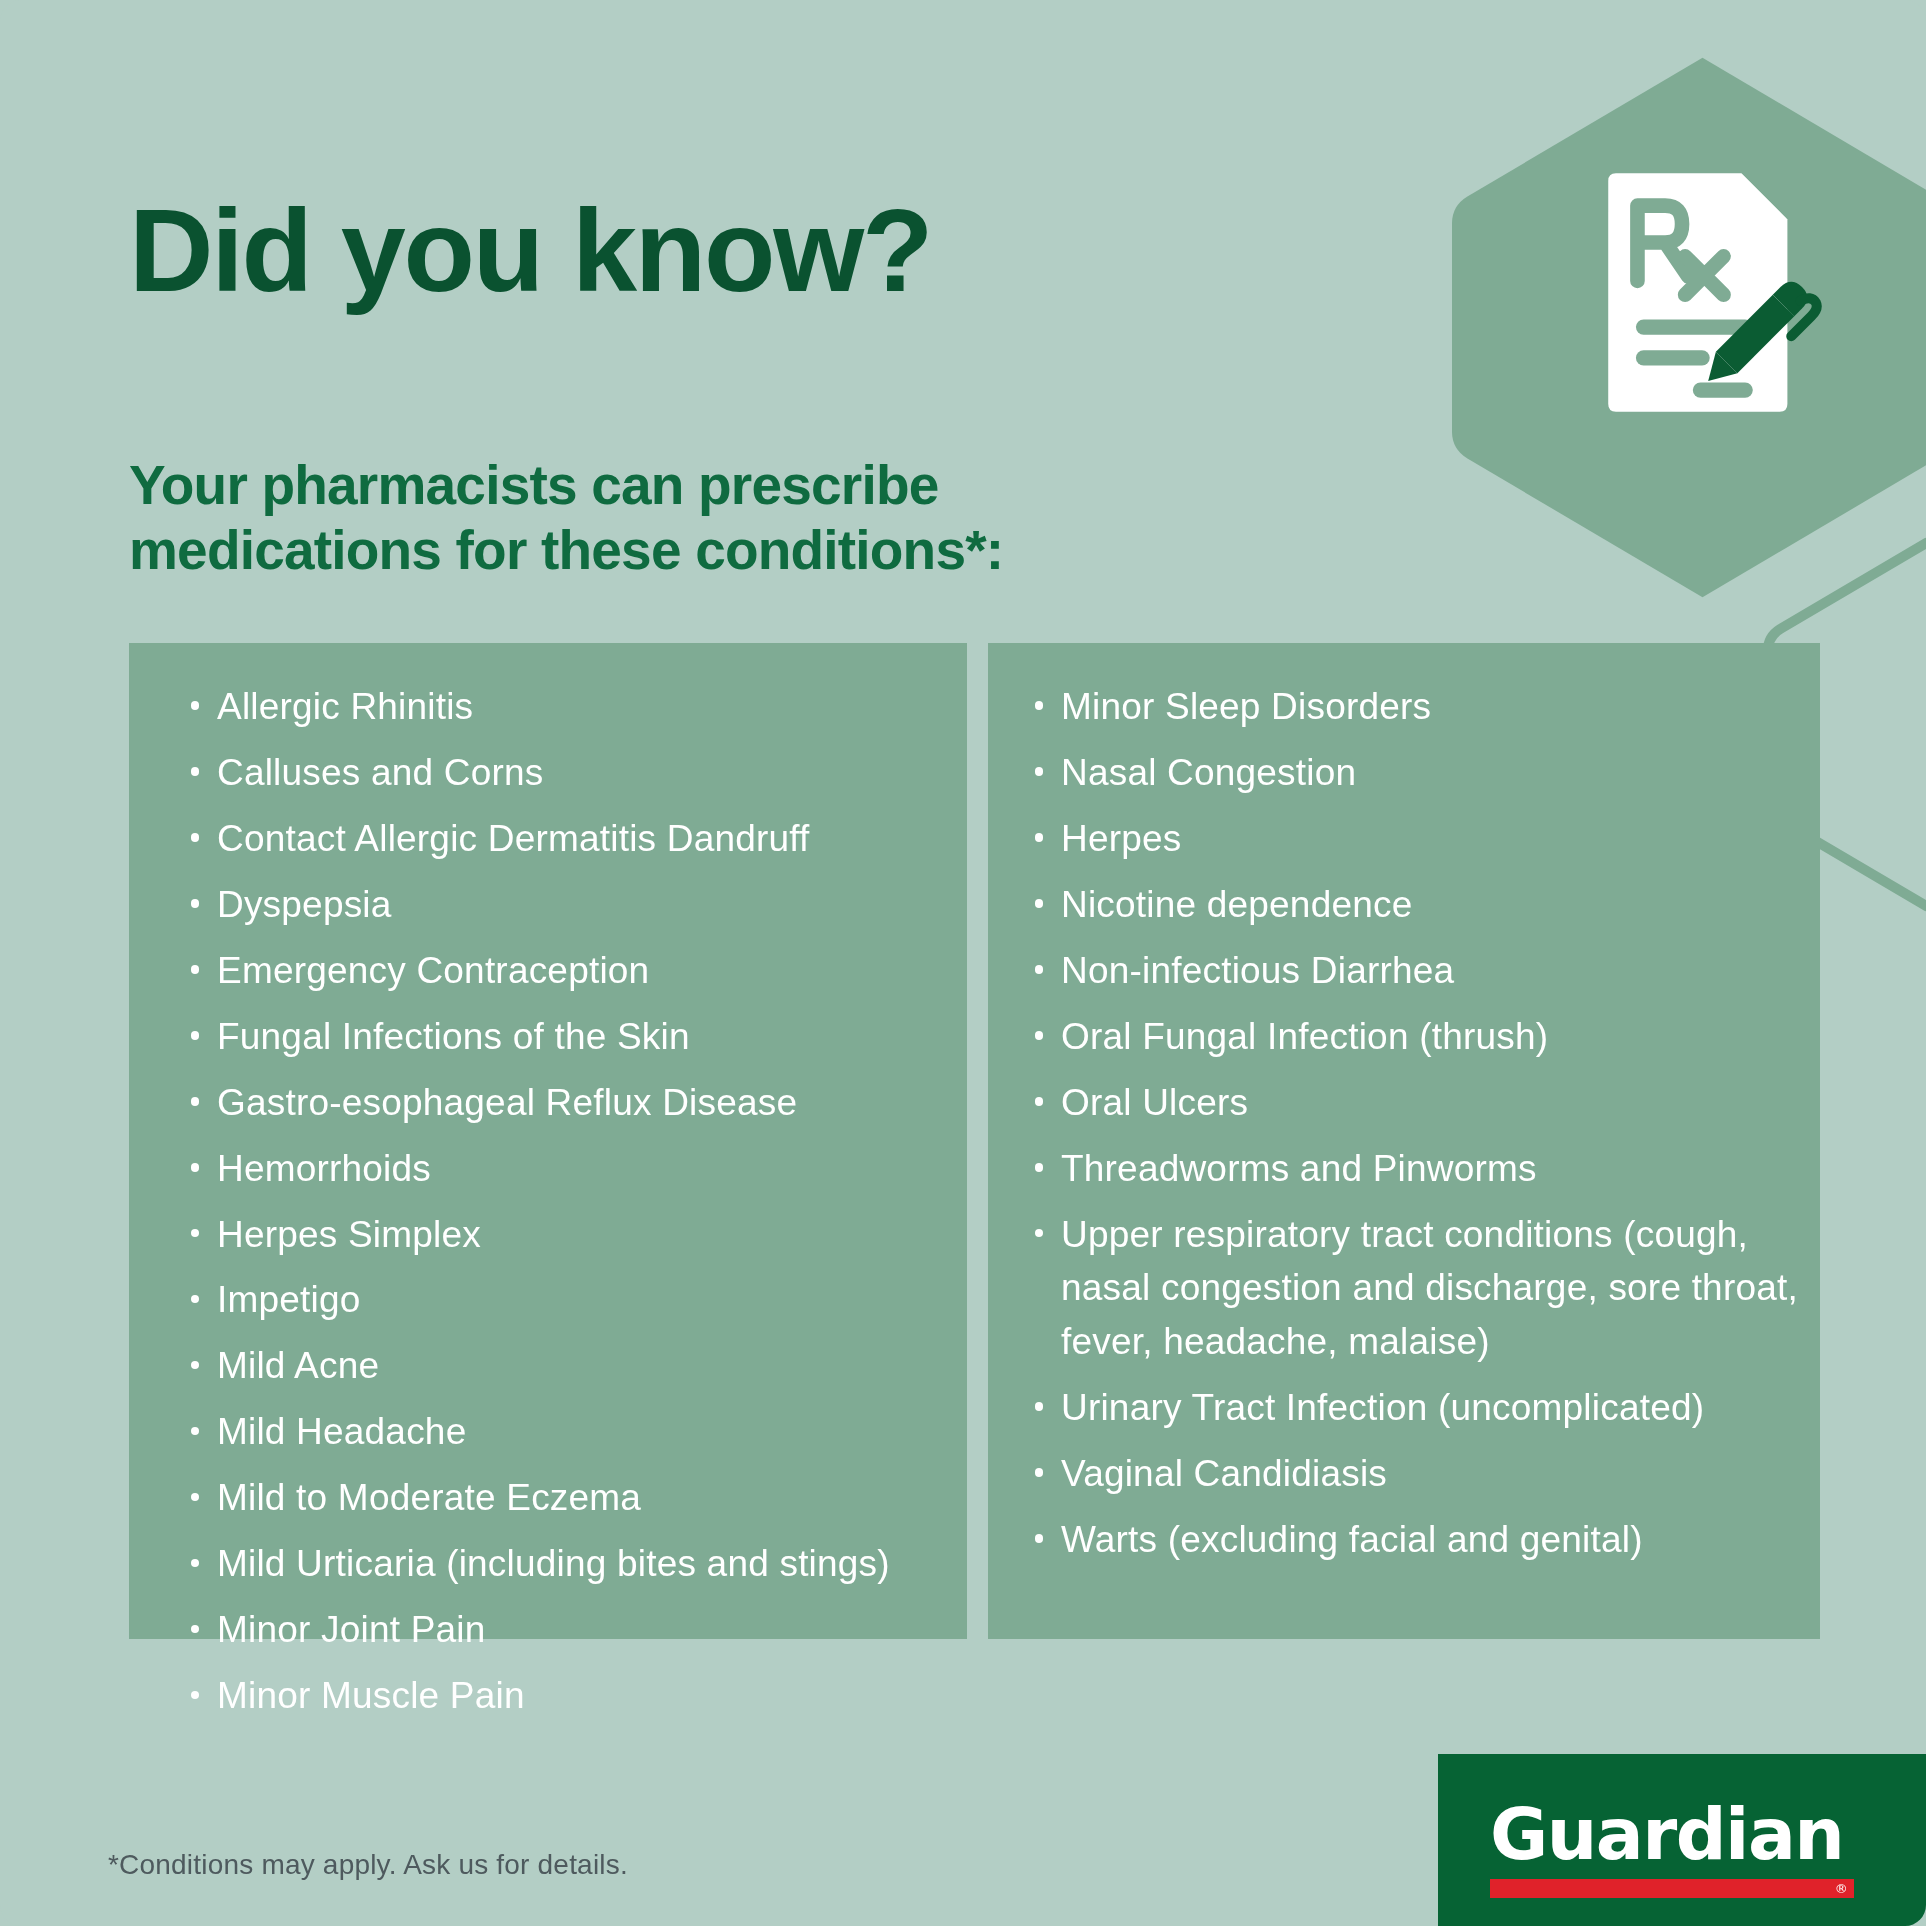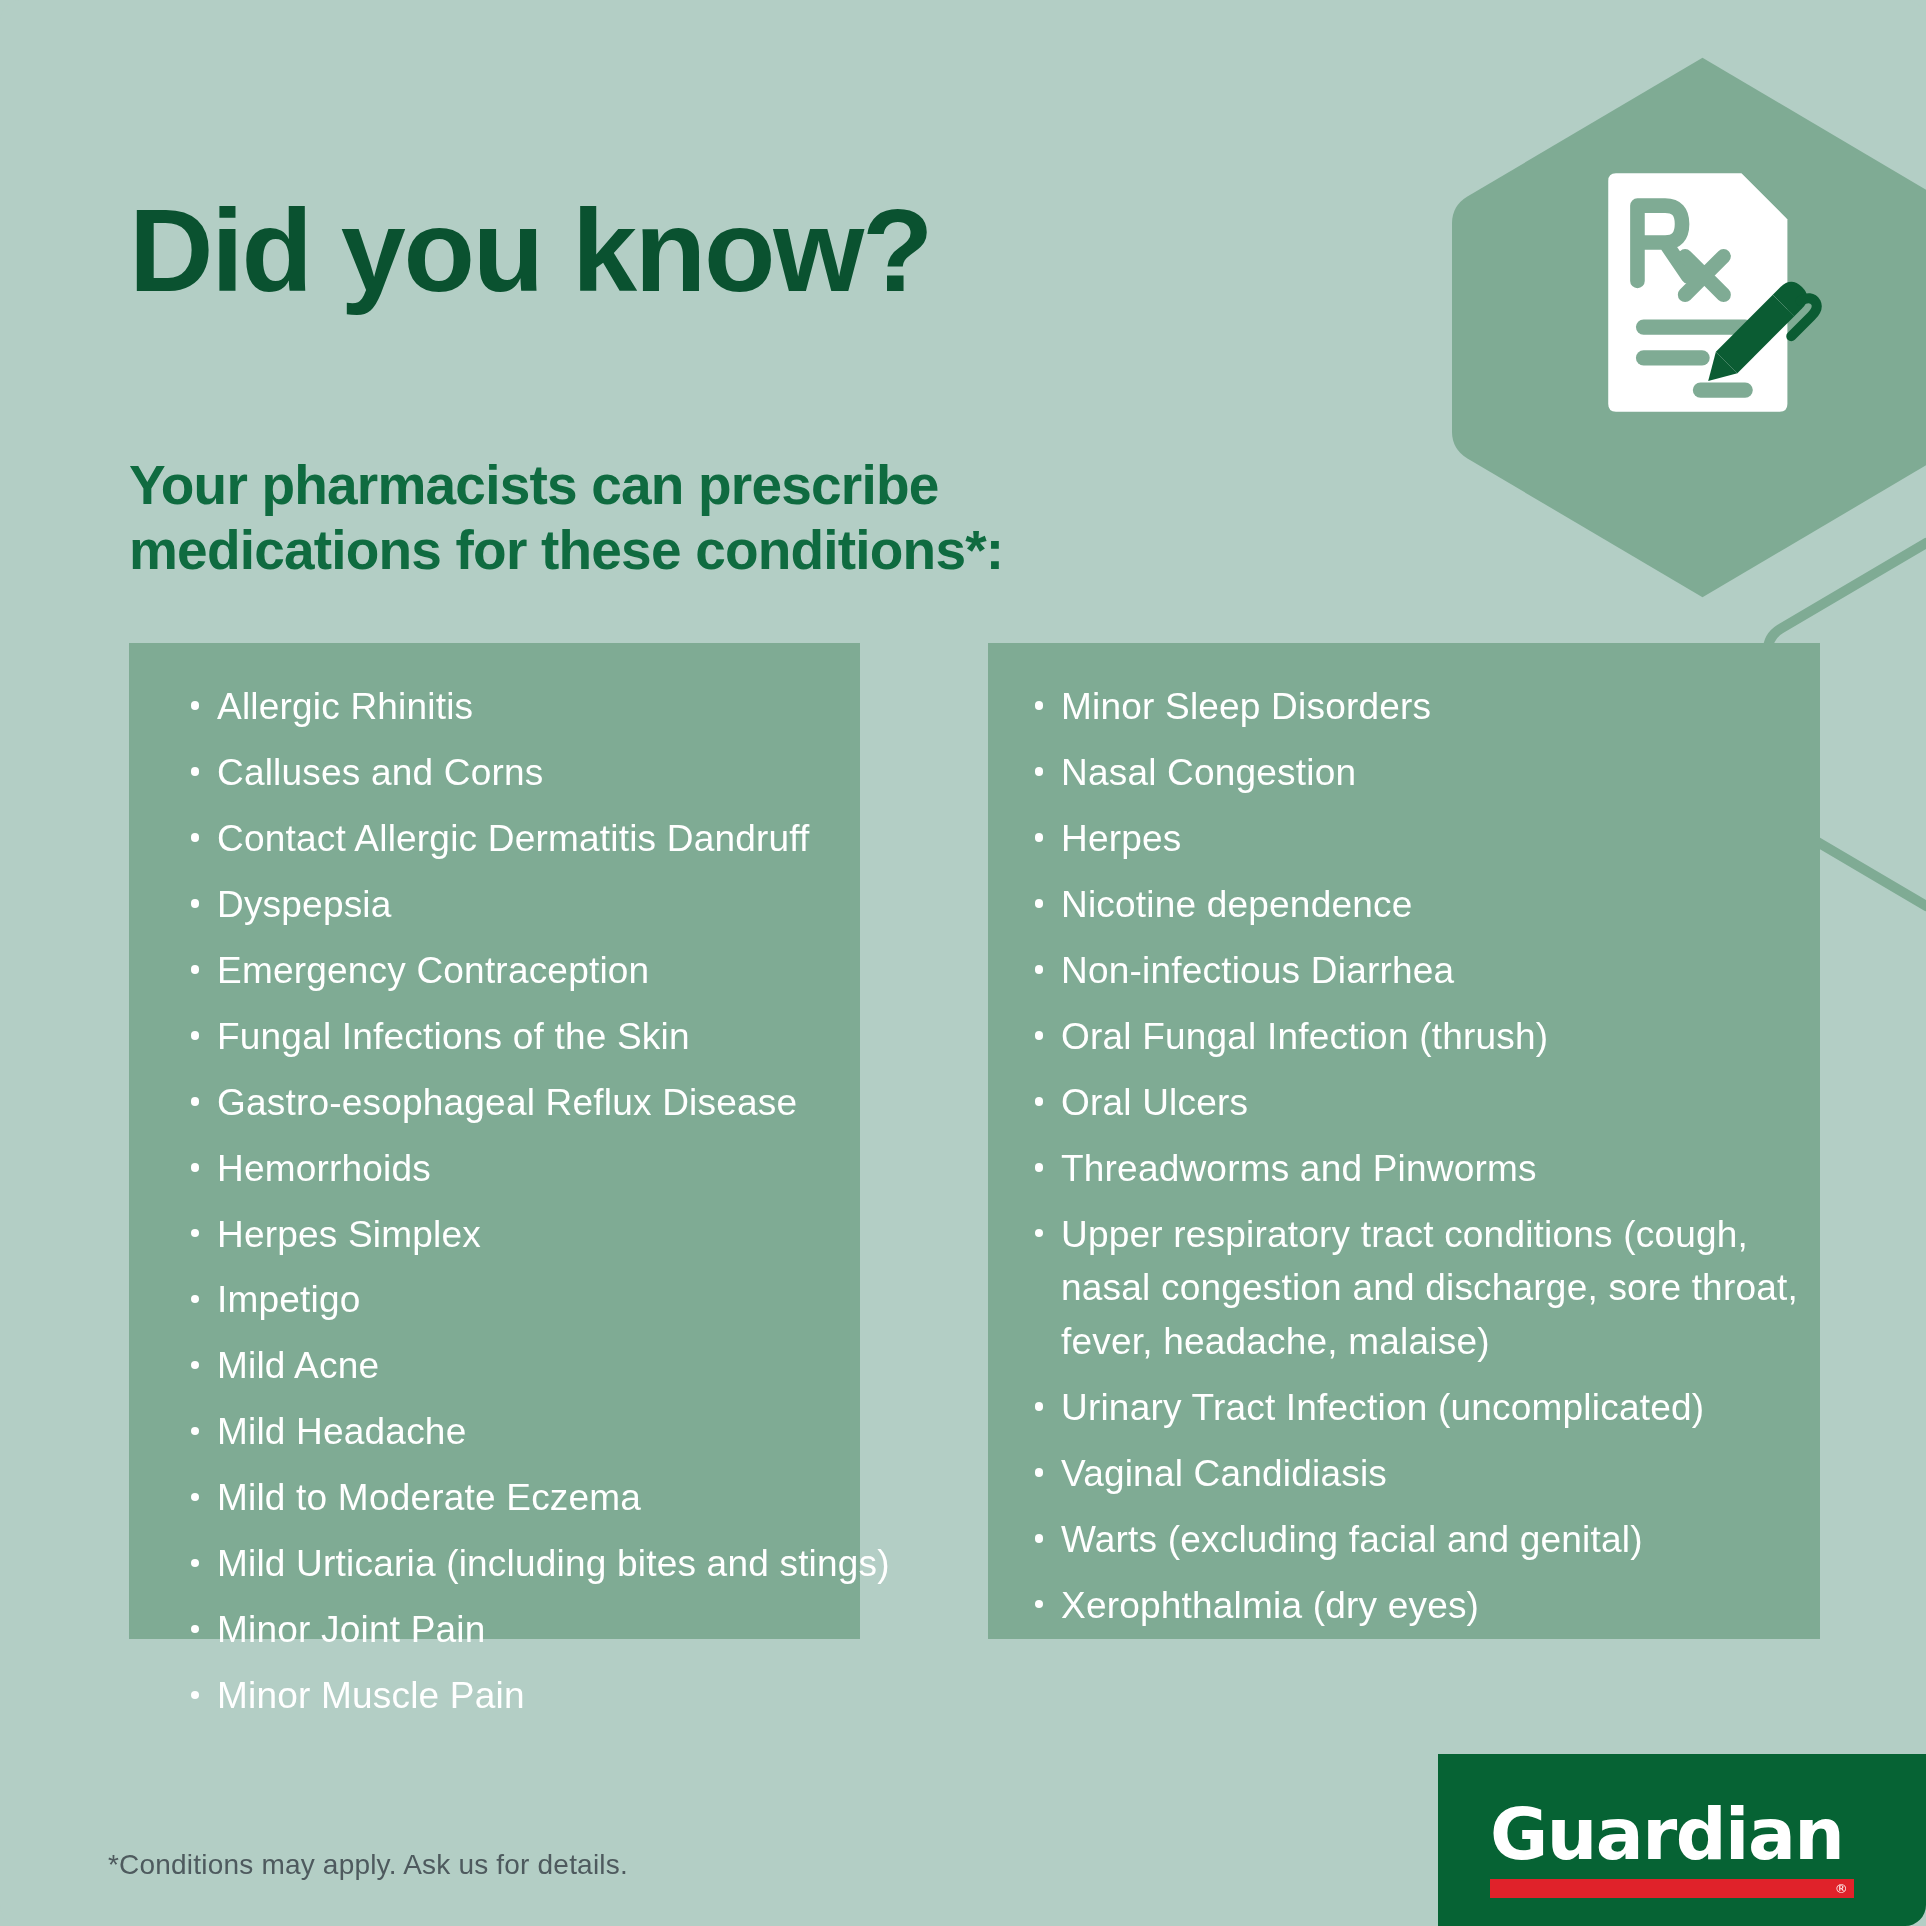--- a/index.html
+++ b/index.html
@@ -75,21 +75,21 @@
   .subhead span { display: block; }
 
   
   .panel {
     position: absolute;
     top: 643px;
     height: 996px;
     background: #7fab94;
     box-sizing: border-box;
   }
-  #panel-left  { left: 129px;  width: 731px; padding-left: 17px; }
+  #panel-left  { left: 129px;  width: 838px; padding-left: 17px; }
   #panel-right { left: 988px; width: 832px; }
 
   .cond-list {
     list-style: none;
     margin: 0;
     padding: 0;
     position: absolute;
     top: 37px;
   }
   #list-left  { left: 60px; width: 763px; }
@@ -235,21 +235,20 @@
         <li class="cond-item"><span class="bullet"></span><span>Herpes</span></li>
         <li class="cond-item"><span class="bullet"></span><span>Nicotine dependence</span></li>
         <li class="cond-item"><span class="bullet"></span><span>Non-infectious Diarrhea</span></li>
         <li class="cond-item"><span class="bullet"></span><span>Oral Fungal Infection (thrush)</span></li>
         <li class="cond-item"><span class="bullet"></span><span>Oral Ulcers</span></li>
         <li class="cond-item"><span class="bullet"></span><span>Threadworms and Pinworms</span></li>
         <li class="cond-item"><span class="bullet"></span><span>Upper respiratory tract conditions (cough, nasal congestion and discharge, sore throat, fever, headache, malaise)</span></li>
         <li class="cond-item"><span class="bullet"></span><span>Urinary Tract Infection (uncomplicated)</span></li>
         <li class="cond-item"><span class="bullet"></span><span>Vaginal Candidiasis</span></li>
         <li class="cond-item"><span class="bullet"></span><span>Warts (excluding facial and genital)</span></li>
-        <li class="cond-item"><span class="bullet"></span><span>Xerophthalmia (dry eyes)</span></li>
       </ul>
   </div>
 
   <div class="footnote">*Conditions may apply. Ask us for details.</div>
 
   <div class="logo-block">
     <div class="logo-inner">
       <div class="logo-word">Guardian</div>
       <div class="logo-rule">
         <span class="logo-reg">®</span>

